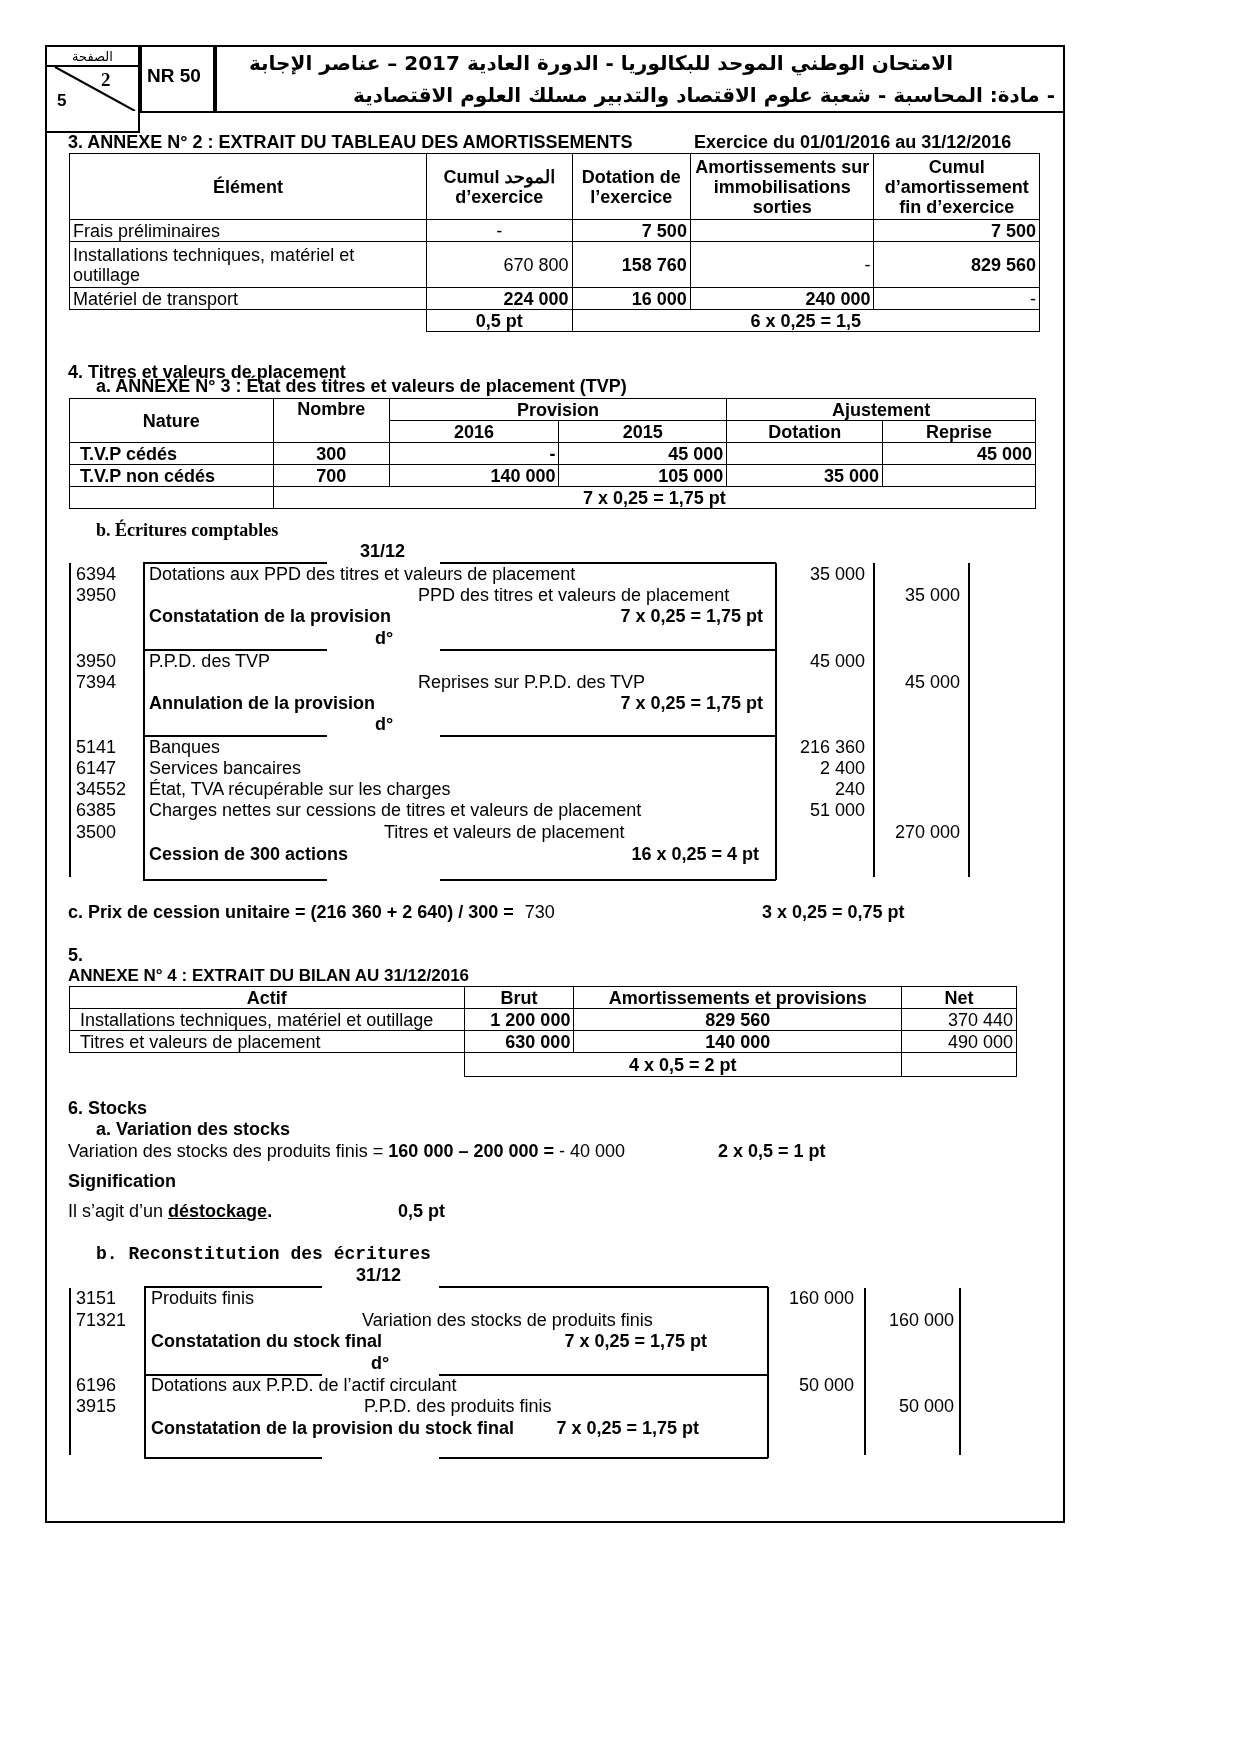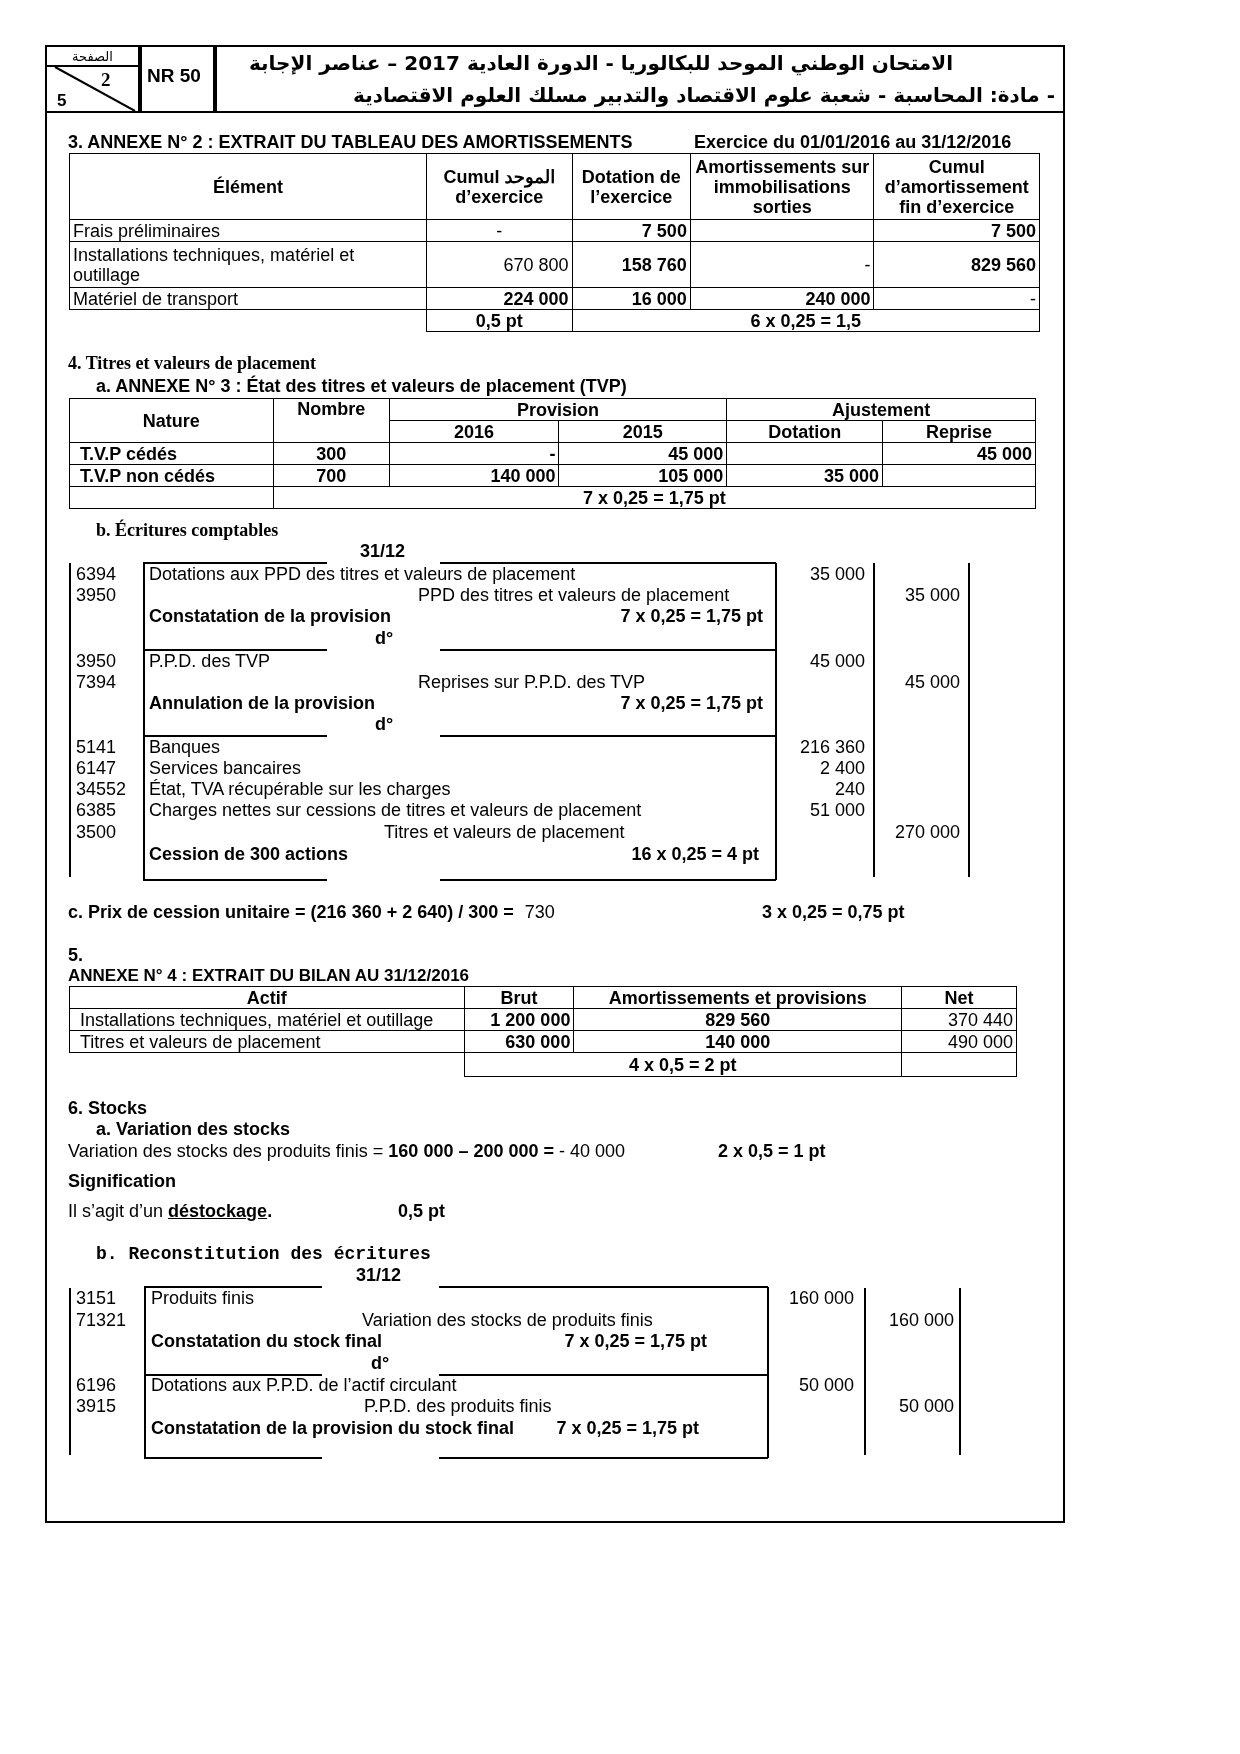--- a/index.html
+++ b/index.html
@@ -28,21 +28,21 @@
   
   .jline { position: absolute; background: #000; }
   .jtext { position: absolute; white-space: nowrap; font-size: 18px; line-height: 21px; }
 </style>
 </head>
 <body>
 
 <div class="page-frame"></div>
 
 <div>
-  <div class="hdr-cell" style="left:45px;top:45px;width:95px;height:68px;">
+  <div class="hdr-cell" style="left:45px;top:45px;width:95px;height:88px;">
     <div class="abs arabic" style="left:0;width:91px;top:2px;text-align:center;font-size:13px;font-weight:normal;">الصفحة</div>
     <div style="position:absolute;left:0;top:18px;width:91px;height:2px;background:#000;"></div>
     <svg style="position:absolute;left:0;top:18px;" width="91" height="46">
         <line x1="8" y1="2" x2="88" y2="46" stroke="#000" stroke-width="2"></line>
       </svg>
     <div class="abs b" style="left:54px;top:22px;font-size:19px;font-family:'Liberation Serif',serif;">2</div>
     <div class="abs b" style="left:10px;top:44px;font-size:17px;">5</div>
   </div>
   <div class="hdr-cell" style="left:140px;top:45px;width:75px;height:68px;">
     <div class="abs b" style="left:5px;top:18px;font-size:19px;">NR 50</div>
@@ -94,21 +94,21 @@
     <td class="r">-</td>
   </tr>
   <tr style="height:22px;">
     <td class="noborder" style="border-top:1.5px solid #000 !important;border-right:1.5px solid #000 !important;"></td>
     <td class="c b">0,5 pt</td>
     <td class="c b" colspan="3">6 x 0,25 = 1,5</td>
   </tr>
 </tbody>
   </table>
 
-<div class="abs b" style="left:68px;top:353px;font-family:Liberation Serif, serif;">4.  Titres et valeurs de placement</div>
+<div class="abs b" style="left:68px;top:362px;">4.  Titres et valeurs de placement</div>
 <div class="abs b" style="left:96px;top:376px;">a.   ANNEXE N° 3 : État des titres et valeurs de placement (TVP)</div>
 
 <table class="grid" style="left:69px;top:398px;width:967px;">
   <colgroup>
       <col style="width:204px">
       <col style="width:116px">
       <col style="width:170px">
       <col style="width:168px">
       <col style="width:156px">
       <col style="width:153px">

